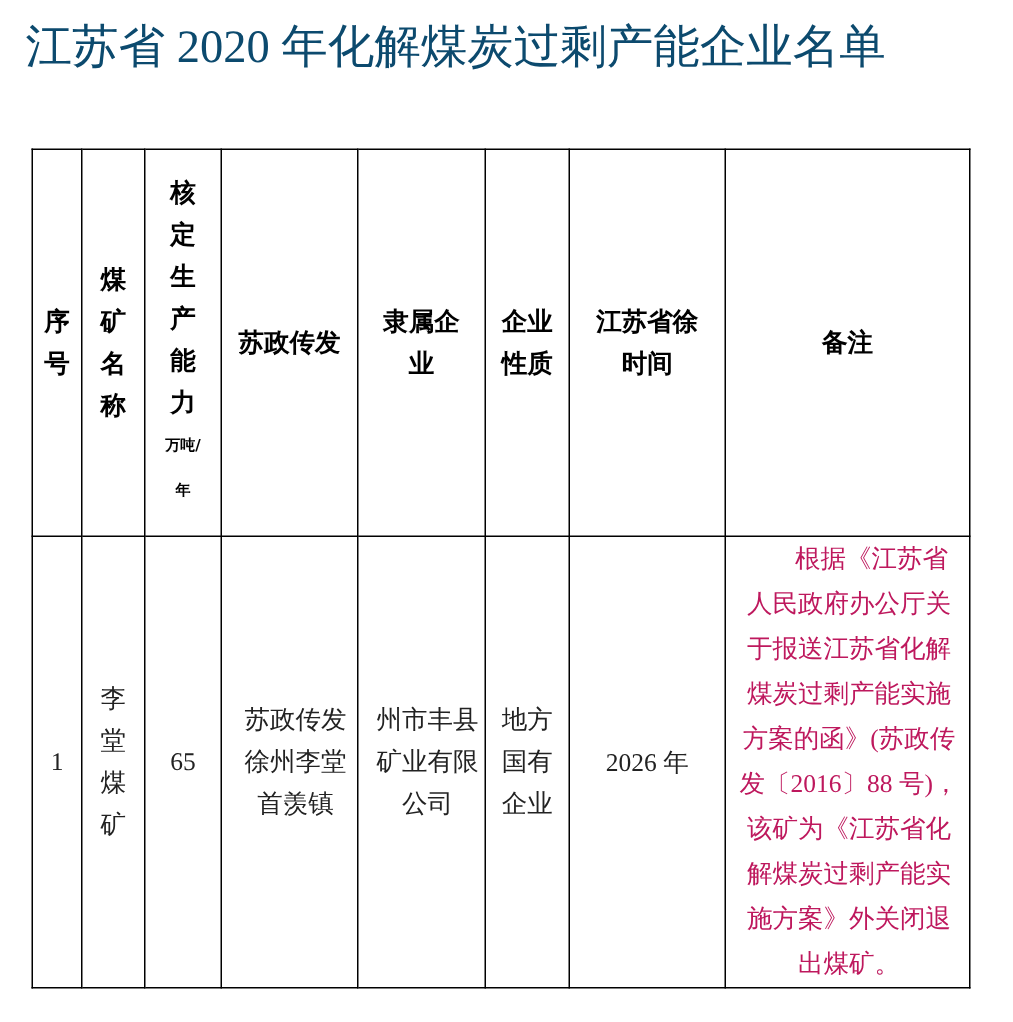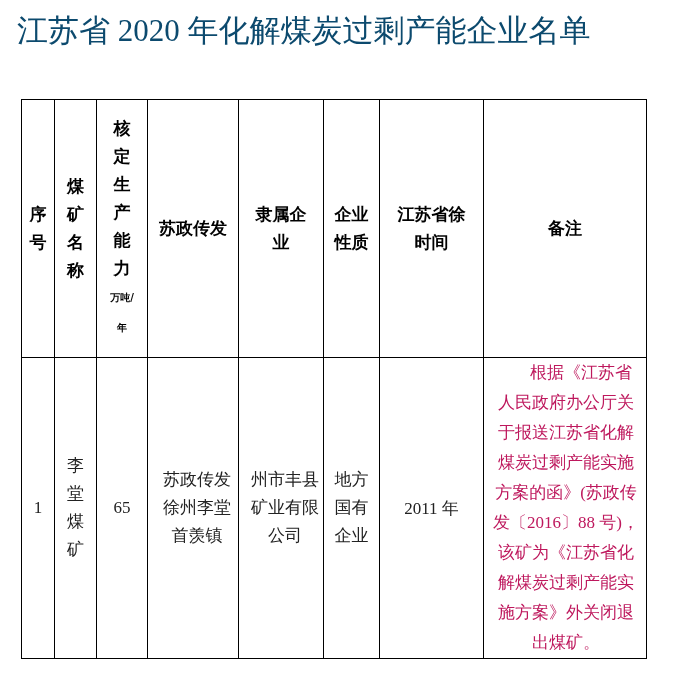--- a/index.html
+++ b/index.html
@@ -103,19 +103,19 @@
     <td class="cell-text vstack left-text">
       <span>州市丰县</span>
       <span>矿业有限</span>
       <span>公司</span>
     </td>
     <td class="cell-text vstack">
       <span>地方</span>
       <span>国有</span>
       <span>企业</span>
     </td>
-    <td class="cell-text">2011 年</td>
+    <td class="cell-text">2026 年</td>
     <td class="note">
       <span class="indent"></span><span>根据《江苏省人民政府办公厅关于报送江苏省化解煤炭过剩产能实施方案的函》(苏政传发〔2016〕88 号)，该矿为《江苏省化解煤炭过剩产能实施方案》外关闭退出煤矿。</span>
     </td>
   </tr>
 </tbody>
   </table>
 
 </body></html>

